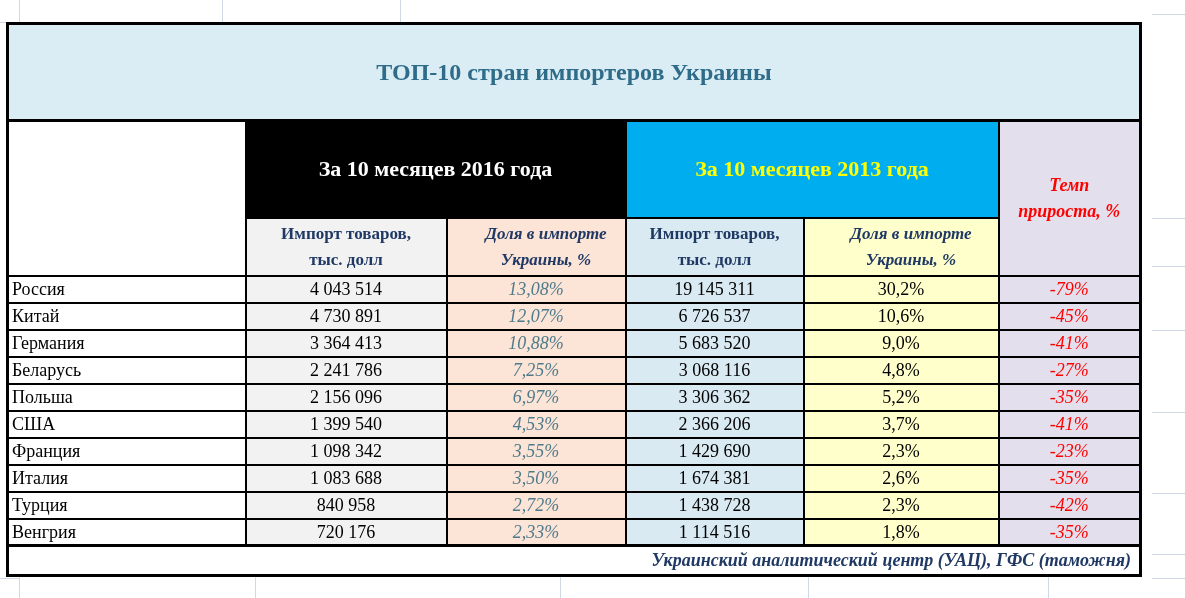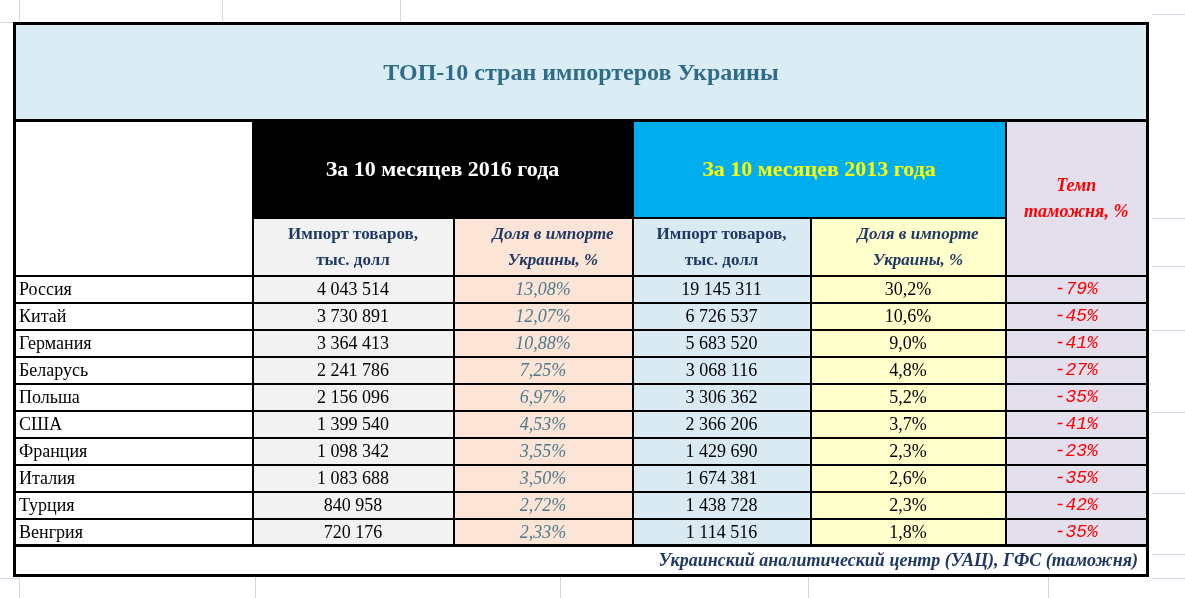--- a/index.html
+++ b/index.html
@@ -8,21 +8,21 @@
     background: #ffffff;
     overflow: hidden;
     font-family: "Liberation Serif", "DejaVu Serif", serif;
   }
   #stage { position: relative; width: 1185px; height: 598px; }
 
   
   .gridline { position: absolute; background: var(--grid_line, #CFD9E6); }
 
   table#main {
-    position: absolute; left: 13px; top: 22px;
+    position: absolute; left: 6px; top: 22px;
     border-collapse: collapse; table-layout: fixed;
     width: 1133px;
     border: 3px solid var(--border, #000);
   }
   td {
     border: 2px solid var(--border, #000);
     padding: 0; overflow: hidden;
     text-align: center; vertical-align: middle;
     color: var(--body_text, #000);
   }
@@ -65,21 +65,21 @@
   tbody.data tr { height: 27px; }
   tbody.data td { font-size: 18px; line-height: 20px; }
 
   td.c-country { text-align: left; padding-left: 3px; background: #ffffff; }
   td.c-imp16   { background: var(--import_2016_bg, #F2F2F2); margin-left: 45px; }
   td.c-share16 { background: var(--share_2016_bg, #FCE4D6);
                  color: var(--share_2016_text, #4E7B8C); font-style: italic; }
   td.c-imp13   { background: var(--import_2013_bg, #D9EAF2); }
   td.c-share13 { background: var(--share_2013_bg, #FFFFCC); }
   td.c-growth  { background: var(--growth_bg, #E4DFEC);
-                 color: var(--growth_text, #FF0000); font-style: italic; font-family: Liberation Mono, monospace; }
+                 color: var(--growth_text, #FF0000); font-style: italic; }
 
   td.source-cell {
     height: 27px; background: #ffffff;
     text-align: right; padding-right: 8px;
     color: var(--source_text, #1F3864);
     font-size: 18px; font-weight: bold; font-style: italic;
     border-top-width: 3px;
   }
 </style>
 </head>
@@ -117,21 +117,21 @@
     </colgroup>
     <tbody>
       <tr>
         <td colspan="6" class="title-cell">ТОП-10 стран импортеров Украины</td>
       </tr>
       <tr class="group-row">
         <td class="corner-cell" rowspan="2"></td>
         <td colspan="2" class="hdr-2016">За 10 месяцев 2016 года</td>
         <td colspan="2" class="hdr-2013">За 10 месяцев 2013 года</td>
         <td rowspan="2" class="hdr-growth">Темп
-таможня, %</td>
+прироста, %</td>
       </tr>
       <tr class="sub-row">
         <td class="subhdr" style="background:var(--import_2016_bg,#F2F2F2);">Импорт товаров,
 тыс. долл</td>
         <td class="subhdr italic" style="background:var(--share_2016_bg,#FCE4D6);">Доля в импорте
 Украины, %</td>
         <td class="subhdr" style="background:var(--import_2013_bg,#D9EAF2);">Импорт товаров,
 тыс. долл</td>
         <td class="subhdr italic" style="background:var(--share_2013_bg,#FFFFCC);">Доля в импорте
 Украины, %</td>
@@ -142,21 +142,21 @@
       <td class="c-country">Россия</td>
       <td class="c-imp16">4 043 514</td>
       <td class="c-share16">13,08%</td>
       <td class="c-imp13">19 145 311</td>
       <td class="c-share13">30,2%</td>
       <td class="c-growth">-79%</td>
     </tr>
 
     <tr>
       <td class="c-country">Китай</td>
-      <td class="c-imp16">3 730 891</td>
+      <td class="c-imp16">4 730 891</td>
       <td class="c-share16">12,07%</td>
       <td class="c-imp13">6 726 537</td>
       <td class="c-share13">10,6%</td>
       <td class="c-growth">-45%</td>
     </tr>
 
     <tr>
       <td class="c-country">Германия</td>
       <td class="c-imp16">3 364 413</td>
       <td class="c-share16">10,88%</td>

